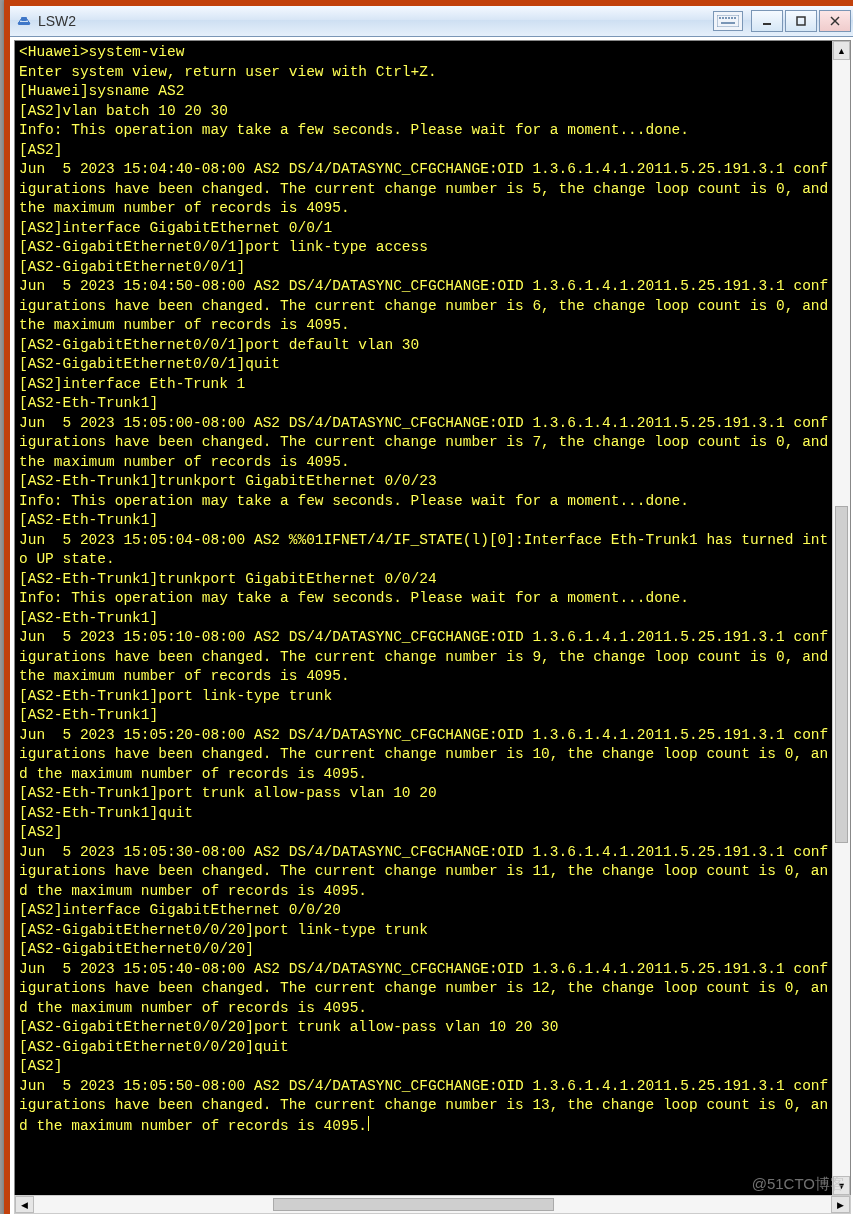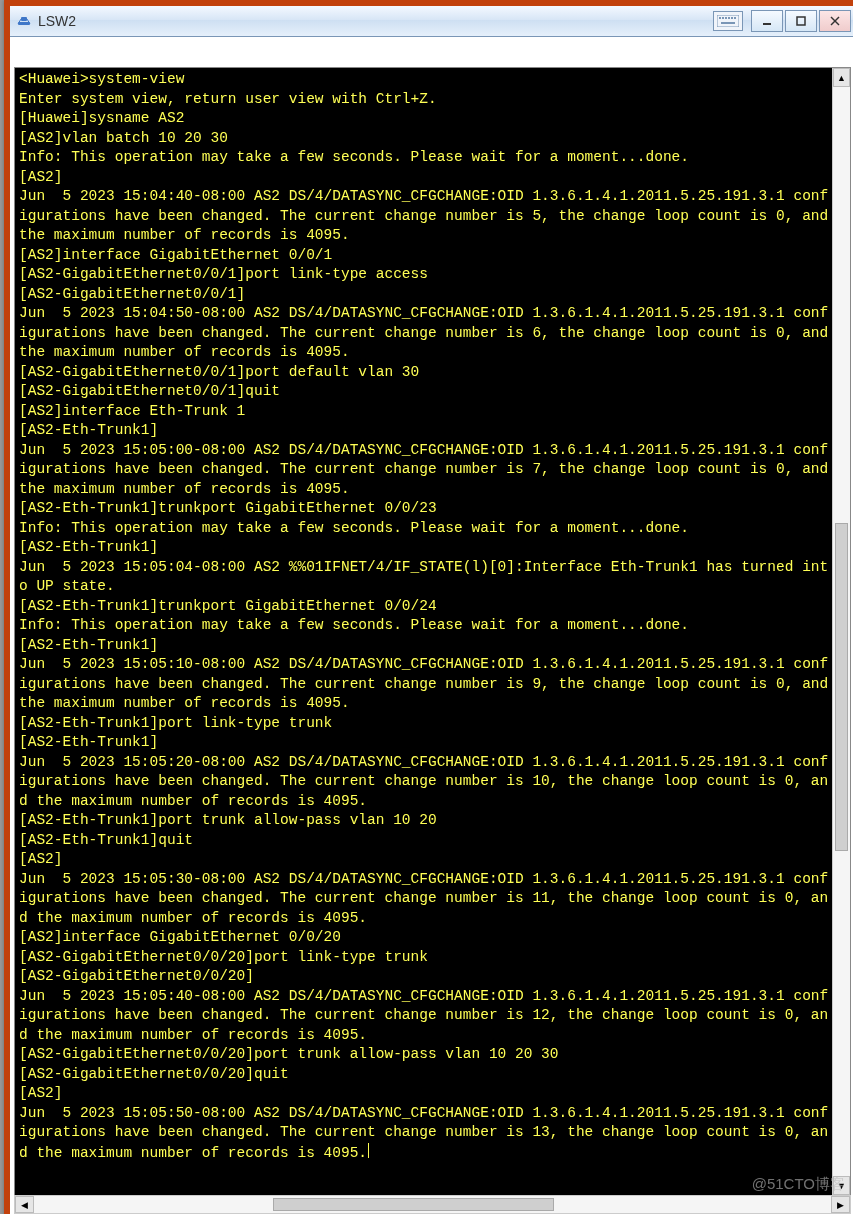--- a/index.html
+++ b/index.html
@@ -55,21 +55,20 @@
     margin-right: 8px;
     display:flex; align-items:center; justify-content:center;
     background:#f0f4fa;
   }
   .content-area {
     position: absolute;
     left: 4px; top: 34px; right: 4px; bottom: 20px;
     border: 1px solid #888;
     background: #0369a1;
     overflow: hidden;
-    margin-top: 27px;
   }
   .terminal-wrap {
     position: absolute;
     left: 0; top: 0; right: 17px; bottom: 0;
     background: #000;
     overflow: hidden;
   }
   .terminal {
     padding: 2px 4px 2px 4px;
     color: #ffff55;

